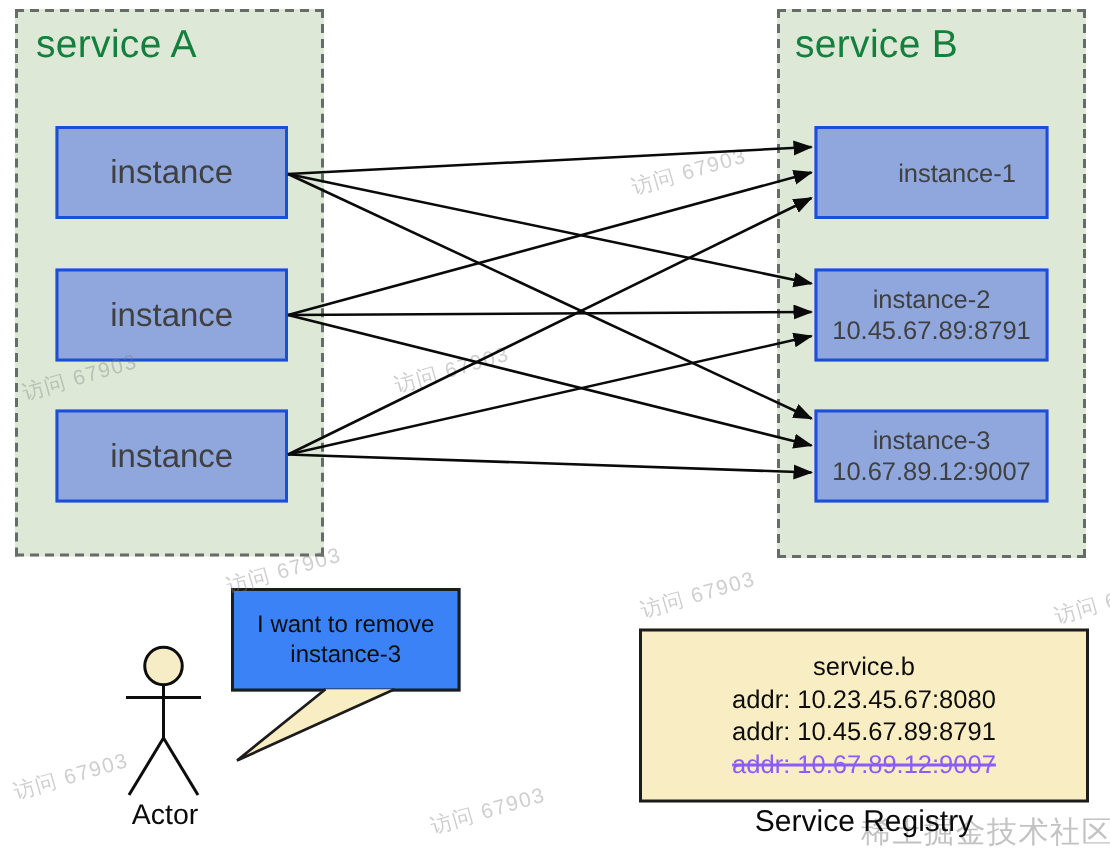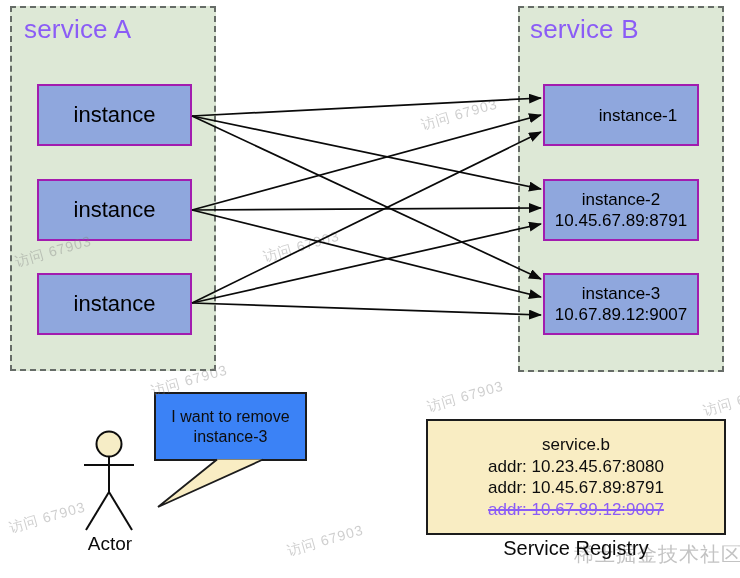--- a/index.html
+++ b/index.html
@@ -4,26 +4,26 @@
 <style>
   html,body{margin:0;padding:0;background:#ffffff;}
   .stage{
     position:relative;width:740px;height:578px;background:#ffffff;overflow:hidden;
     font-family:"Liberation Sans","DejaVu Sans",sans-serif;color:#0d0d0d;
   }
   .container-box{
     position:absolute;background:#dde8d6;border:2px dashed #666c67;box-sizing:border-box;
   }
   .container-label{
-    position:absolute;font-size:26px;color:#8b5cf6;letter-spacing:.2px;white-space:nowrap;
+    position:absolute;font-size:26px;color:#15803d;letter-spacing:.2px;white-space:nowrap;
   }
   .inst{
-    position:absolute;background:#8fa7dd;border:2px solid #a21caf;box-sizing:border-box;
+    position:absolute;background:#8fa7dd;border:2px solid #1d4ed8;box-sizing:border-box;
     display:flex;flex-direction:column;align-items:center;justify-content:center;
-    color:#000000;text-align:right;
+    color:#404040;text-align:right;
   }
   .inst-a{left:37px;width:155px;height:62px;font-size:22px;}
   .inst-b{left:543px;width:156px;height:62px;font-size:17px;line-height:21px;}
   .bubble{
     position:absolute;left:154px;top:392px;width:153px;height:69px;
     background:#3b82f6;border:2px solid #1c1c1c;box-sizing:border-box;
     display:flex;flex-direction:column;align-items:center;justify-content:center;
     font-size:16px;line-height:20px;text-align:center;color:#0d0d0d;
   }
   .registry-box{

